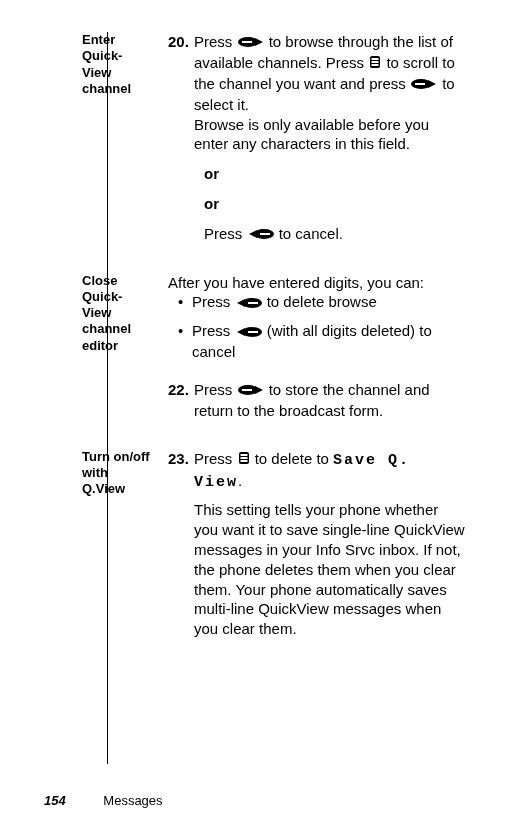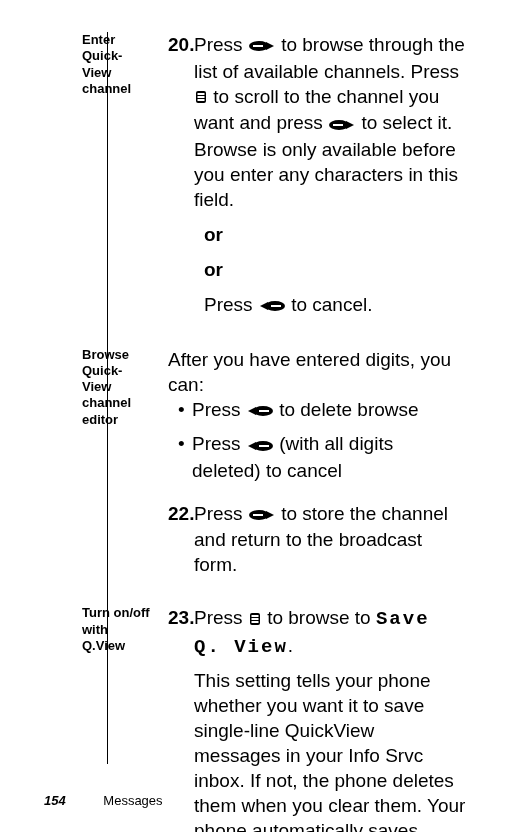--- a/index.html
+++ b/index.html
@@ -30,21 +30,21 @@
     width: 72px;
     flex: 0 0 72px;
     font-weight: bold;
     font-size: 13px;
     line-height: 1.25;
     padding-right: 4px;
   }
   .right {
     flex: 1;
     padding-left: 14px;
-    font-size: 19px;
+    font-size: 15px;
     line-height: 1.32;
   }
   .step {
     display: flex;
     margin-bottom: 10px;
   }
   .num {
     width: 26px;
     flex: 0 0 26px;
     font-weight: bold;
@@ -110,21 +110,21 @@
         <span>Press </span><span class="ic"><svg width="26" height="12" viewBox="0 0 26 12">
               <ellipse cx="16" cy="6" rx="10" ry="5" fill="#000"></ellipse>
               <path d="M9 2 L1 6 L9 10 Z" fill="#000"></path>
               <rect x="12" y="5" width="10" height="2" fill="#fff"></rect>
             </svg></span><span> to cancel.</span>
       </div>
     </div>
   </div>
 
   <div class="row">
-    <div class="left">Browse Quick-View channel editor</div>
+    <div class="left">Close Quick-View channel editor</div>
     <div class="right">
       <div class="step">
         <div class="body">
           <div>After you have entered digits, you can:</div>
           <div class="bullet">
             <div class="bull">•</div>
             <div><span>Press </span><span class="ic"><svg width="26" height="12" viewBox="0 0 26 12">
                     <ellipse cx="16" cy="6" rx="10" ry="5" fill="#000"></ellipse>
                     <path d="M9 2 L1 6 L9 10 Z" fill="#000"></path>
                     <rect x="12" y="5" width="10" height="2" fill="#fff"></rect>
@@ -158,21 +158,21 @@
     <div class="right">
       <div class="step">
         <div class="num">23.</div>
         <div class="body">
           <div style="margin-bottom:8px;">
             <span>Press </span><span class="ic"><svg width="12" height="14" viewBox="0 0 12 14">
                   <rect x="1" y="1" width="10" height="12" rx="2" fill="#000"></rect>
                   <rect x="2.5" y="3" width="7" height="2" fill="#fff"></rect>
                   <rect x="2.5" y="6" width="7" height="2" fill="#fff"></rect>
                   <rect x="2.5" y="9" width="7" height="2" fill="#fff"></rect>
-                </svg></span><span> to browse to </span><span class="mono">Save Q. View</span><span>.</span>
+                </svg></span><span> to delete to </span><span class="mono">Save Q. View</span><span>.</span>
           </div>
           <div>This setting tells your phone whether you want it to save single-line QuickView messages in your Info Srvc inbox. If not, the phone deletes them when you clear them. Your phone automatically saves multi-line QuickView messages when you clear them.</div>
         </div>
       </div>
     </div>
   </div>
 
 </div>
 
 <div class="footer">

